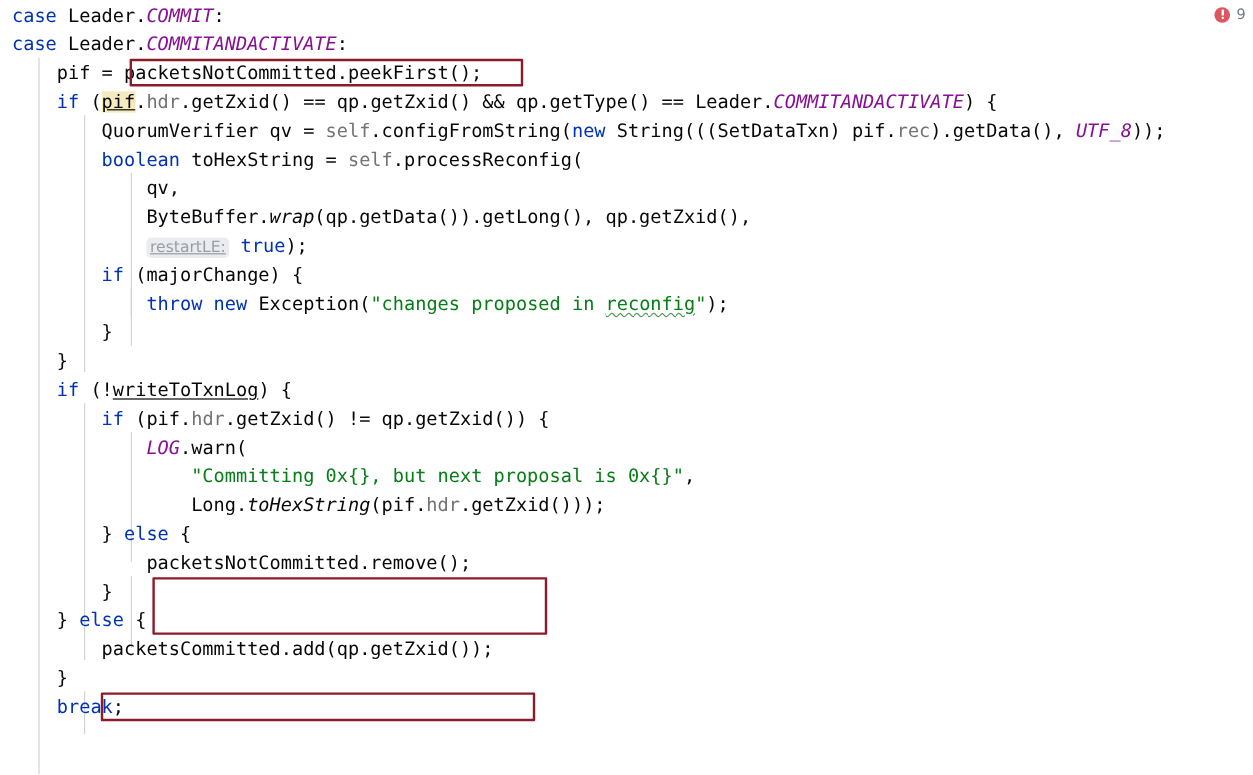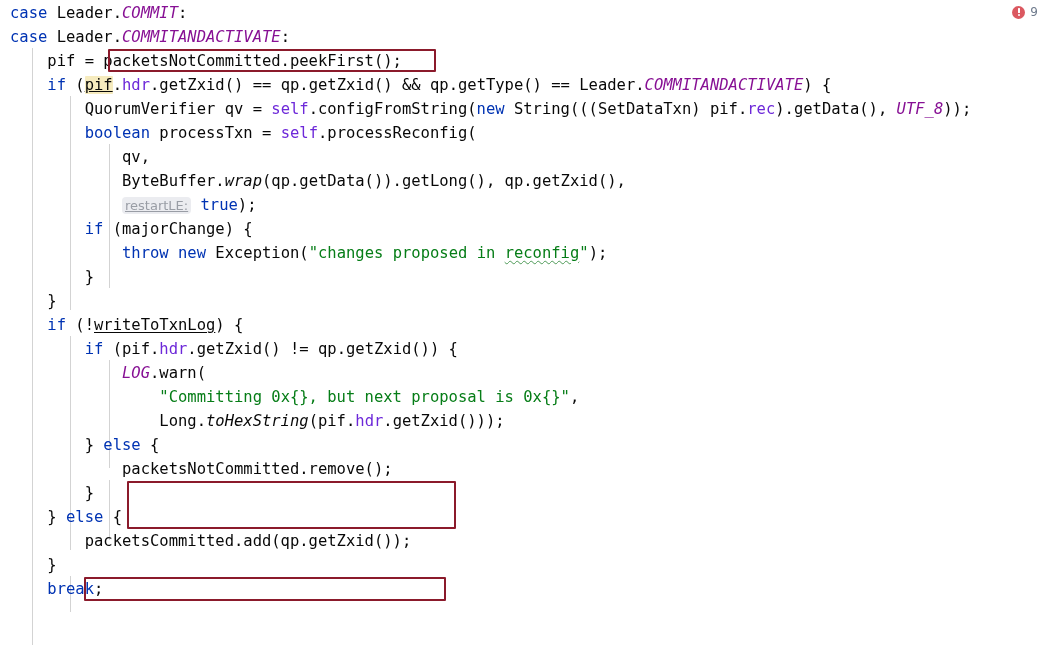--- a/index.html
+++ b/index.html
@@ -90,21 +90,21 @@
   .indent-guide {
     position: absolute;
     width: 1px;
     background: #d3d3d3;
     z-index: 2;
   }
 
   
   .kw   { color: #0033b3; }
   .str  { color: #067d17; }
-  .fld  { color: #6d28d9; }
+  .fld  { color: #737373; }
   .stc  { color: #871094; font-style: italic; }
   .plain{ color: #080808; }
   .ident-hl {
     background: #f6ebbe;
     border-radius: 1px;
     text-decoration: underline;
   }
   .underline-ref {
     text-decoration: underline;
     text-decoration-color: #080808;
@@ -160,21 +160,21 @@
     <div class="code-line"><span class="kw">case</span><span class="plain"> Leader.</span><span class="stc">COMMIT</span><span class="plain">:</span></div>
 
     <div class="code-line"><span class="kw">case</span><span class="plain"> Leader.</span><span class="stc">COMMITANDACTIVATE</span><span class="plain">:</span></div>
 
     <div class="code-line"><span class="plain">    pif = packetsNotCommitted.peekFirst();</span></div>
 
     <div class="code-line"><span class="plain">    </span><span class="kw">if</span><span class="plain"> (</span><span class="ident-hl">pif</span><span class="plain">.</span><span class="fld">hdr</span><span class="plain">.getZxid() == qp.getZxid() &amp;&amp; qp.getType() == Leader.</span><span class="stc">COMMITANDACTIVATE</span><span class="plain">) {</span></div>
 
     <div class="code-line"><span class="plain">        QuorumVerifier qv = </span><span class="fld">self</span><span class="plain">.configFromString(</span><span class="kw">new</span><span class="plain"> String(((SetDataTxn) pif.</span><span class="fld">rec</span><span class="plain">).getData(), </span><span class="stc">UTF_8</span><span class="plain">));</span></div>
 
-    <div class="code-line"><span class="plain">        </span><span class="kw">boolean</span><span class="plain"> processTxn = </span><span class="fld">self</span><span class="plain">.processReconfig(</span></div>
+    <div class="code-line"><span class="plain">        </span><span class="kw">boolean</span><span class="plain"> toHexString = </span><span class="fld">self</span><span class="plain">.processReconfig(</span></div>
 
     <div class="code-line"><span class="plain">            qv,</span></div>
 
     <div class="code-line"><span class="plain">            ByteBuffer.</span><span class="plain" style="font-style:italic">wrap</span><span class="plain">(qp.getData()).getLong(), qp.getZxid(),</span></div>
 
     <div class="code-line"><span class="plain">            </span><span class="inlay">restartLE:</span><span class="plain"> </span><span class="kw">true</span><span class="plain">);</span></div>
 
     <div class="code-line"><span class="plain">        </span><span class="kw">if</span><span class="plain"> (majorChange) {</span></div>
 
     <div class="code-line"><span class="plain">            </span><span class="kw">throw</span><span class="plain"> </span><span class="kw">new</span><span class="plain"> Exception(</span><span class="str">"changes proposed in <span class="spell">reconfig</span>"</span><span class="plain">);</span></div>

